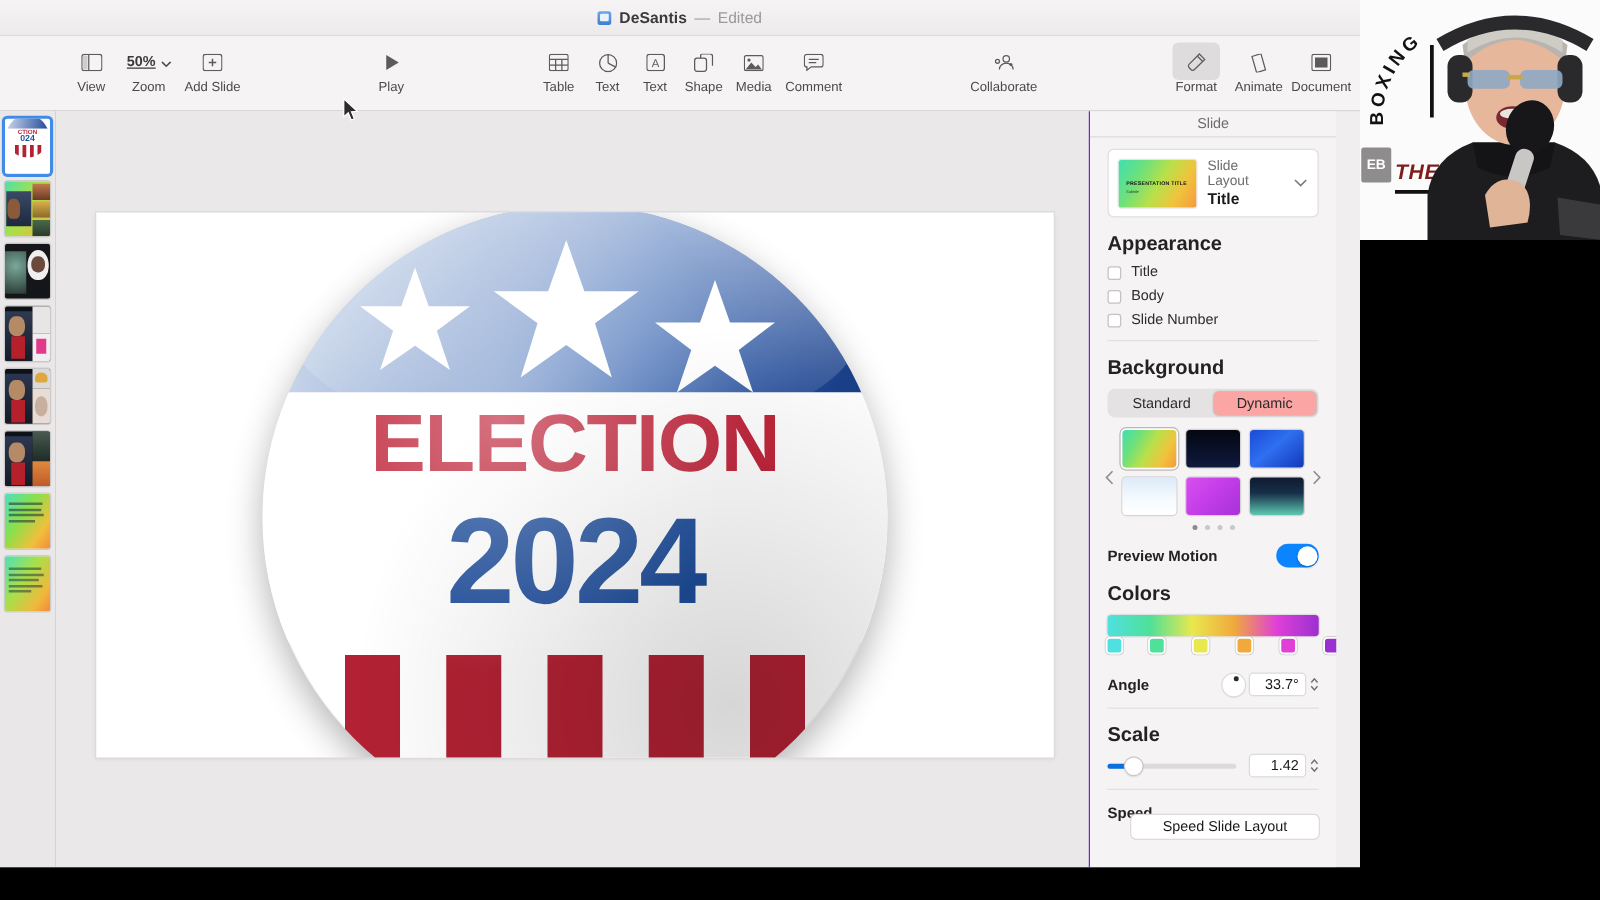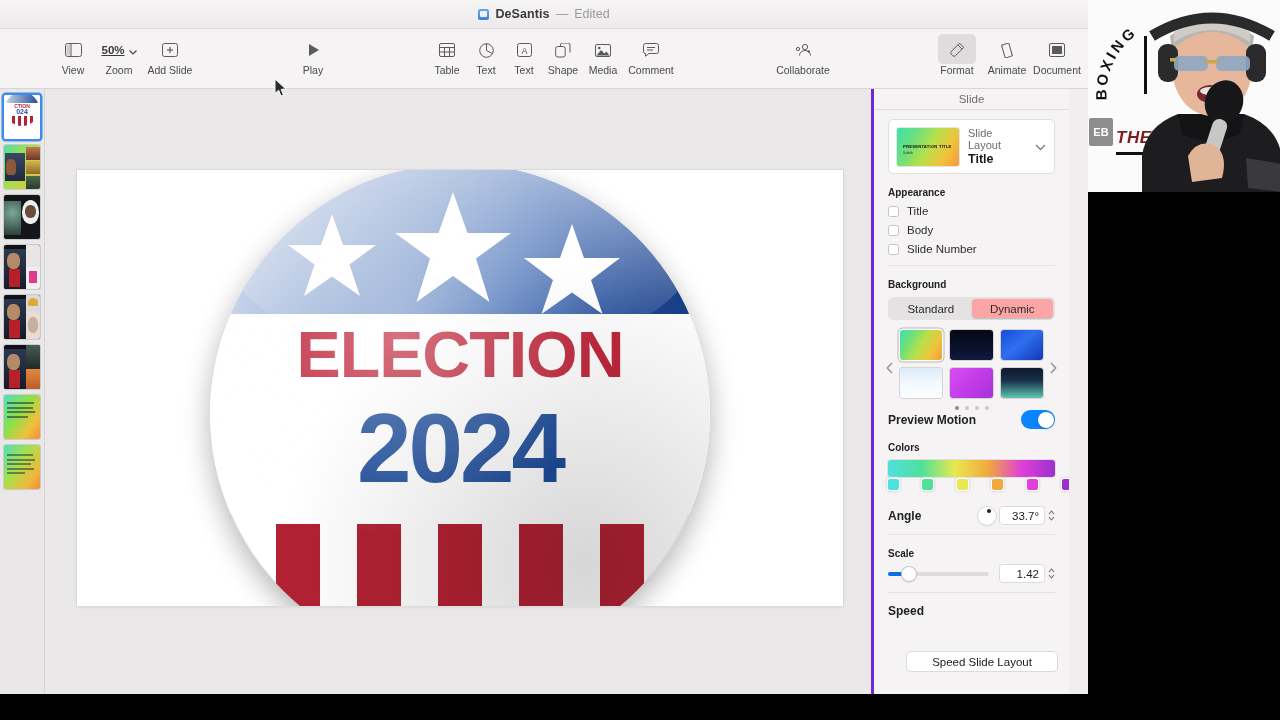--- a/index.html
+++ b/index.html
@@ -78,40 +78,40 @@
   .stripe { width:44px; height:100%; background:#b22234; }
   .badge-shade { position:absolute; inset:0; border-radius:50%; pointer-events:none;
     background:radial-gradient(circle at 38% 34%, rgba(255,255,255,.35) 0%, rgba(255,255,255,0) 45%),
                radial-gradient(circle at 75% 80%, rgba(0,0,0,.16) 0%, rgba(0,0,0,0) 55%); }
 
   
   .cursor { position:absolute; left:274px; top:78px; width:13px; height:19px; }
 
   
   .inspector { position:absolute; left:871px; top:89px; width:198px; height:605px;
-    background:#f5f3f3; border-left:3px solid #6d28d9; overflow:hidden; }
+    background:#f5f3f3; border-left:1px solid #6d28d9; overflow:hidden; }
   .insp-header { height:20px; display:flex; align-items:center; justify-content:center;
     font-size:11.5px; color:#6d6d6d; }
   .insp-divider { height:1px; background:#dedcdc; margin:0 0 0 0; }
   .insp-body { padding:0 14px; }
 
   .layout-card { display:flex; align-items:center; gap:9px; background:#fff;
     border:1px solid #e0dede; border-radius:5px; padding:7px 8px; margin-top:9px; }
   .layout-thumb { width:62px; height:38px; border-radius:2px; position:relative;
     overflow:hidden; box-shadow:0 0 0 1px rgba(0,0,0,.10);
     background:linear-gradient(120deg,#3fe0b0 0%,#6fe07a 28%,#b9e04a 52%,#f0c33c 76%,#f59a3c 100%); }
   .layout-thumb .lt-t { position:absolute; left:6px; top:16px; font-size:4.2px;
     font-weight:bold; color:#111; letter-spacing:.2px; }
   .layout-thumb .lt-s { position:absolute; left:6px; top:23px; font-size:3px; color:#333; }
   .layout-meta { flex:1; }
   .layout-meta .lm-1 { font-size:11px; color:#6d6d6d; }
   .layout-meta .lm-2 { font-size:12.5px; font-weight:bold; color:#1a1a1a; margin-top:1px; }
   .chev { color:#7a7a7a; font-size:11px; }
 
-  .sec-title { font-size:10px; font-weight:bold; color:#222; margin:13px 0 7px; }
+  .sec-title { font-size:16px; font-weight:bold; color:#222; margin:13px 0 7px; }
   .check-row { display:flex; align-items:center; gap:8px; margin-bottom:7px; }
   .checkbox { width:11px; height:11px; border:1px solid #c4c2c2; border-radius:2.5px;
     background:#fff; }
   .check-label { font-size:11.5px; color:#2c2c2c; }
 
   .hr { height:1px; background:#e2e0e0; margin:10px 0 0; }
 
   .seg { display:flex; background:#e4e2e2; border-radius:6px; padding:2px; margin-top:7px; }
   .seg-btn { flex:1; text-align:center; font-size:11.5px; color:#2b2b2b;
     padding:3.5px 0; border-radius:4.5px; }
@@ -120,21 +120,21 @@
   .swatch-area { position:relative; margin-top:10px; padding:0 12px; }
   .swatch-grid { display:grid; grid-template-columns:repeat(3,1fr); gap:8px 8px; }
   .swatch { height:30px; border-radius:3px; box-shadow:0 0 0 1px rgba(0,0,0,.13); }
   .swatch.sel { box-shadow:0 0 0 1.5px #fff, 0 0 0 2.5px #b9b7b7; }
   .arrow-l, .arrow-r { position:absolute; top:32px; font-size:13px; color:#8d8b8b; }
   .arrow-l { left:-2px; } .arrow-r { right:-2px; }
   .dots { display:flex; justify-content:center; gap:6px; margin-top:8px; }
   .dot { width:4px; height:4px; border-radius:50%; background:#c9c7c7; }
   .dot.on { background:#8c8a8a; }
 
-  .row { display:flex; align-items:center; justify-content:space-between; }
+  .row { display:flex; align-items:center; justify-content:space-between; margin-top:11px; }
   .row-label { font-size:12px; font-weight:bold; color:#222; }
   .toggle { width:34px; height:19px; border-radius:10px; background:#0a84ff; position:relative; }
   .toggle .knob { position:absolute; right:1.5px; top:1.5px; width:16px; height:16px;
     border-radius:50%; background:#fff; box-shadow:0 1px 2px rgba(0,0,0,.25); }
 
   .grad-bar { height:17px; border-radius:3px; margin-top:7px;
     background:linear-gradient(90deg,#4fe0e0 0%,#4fe09a 20%,#e8e84f 40%,#f0a93c 60%,#e040d8 80%,#9b30d0 100%);
     box-shadow:0 0 0 1px rgba(0,0,0,.08); }
   .stops { position:relative; height:13px; margin-top:2px; }
   .stop { position:absolute; top:0; width:11px; height:11px; border-radius:2px;

